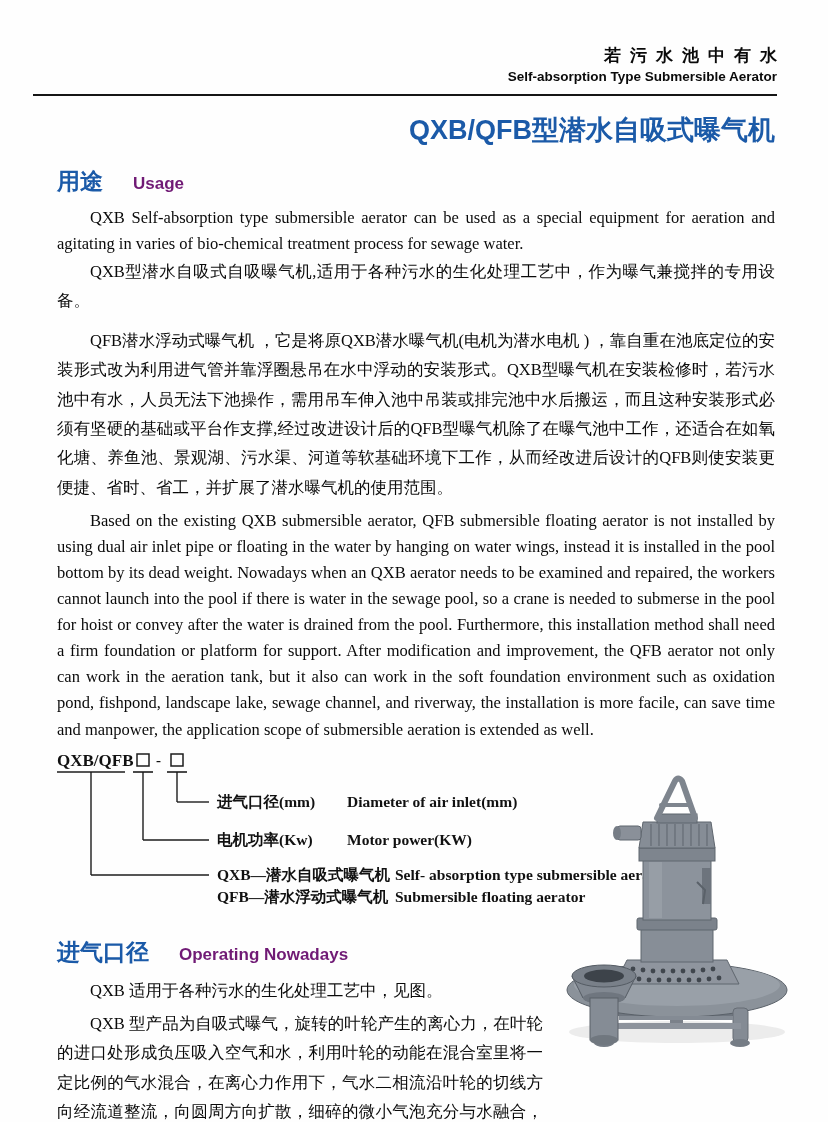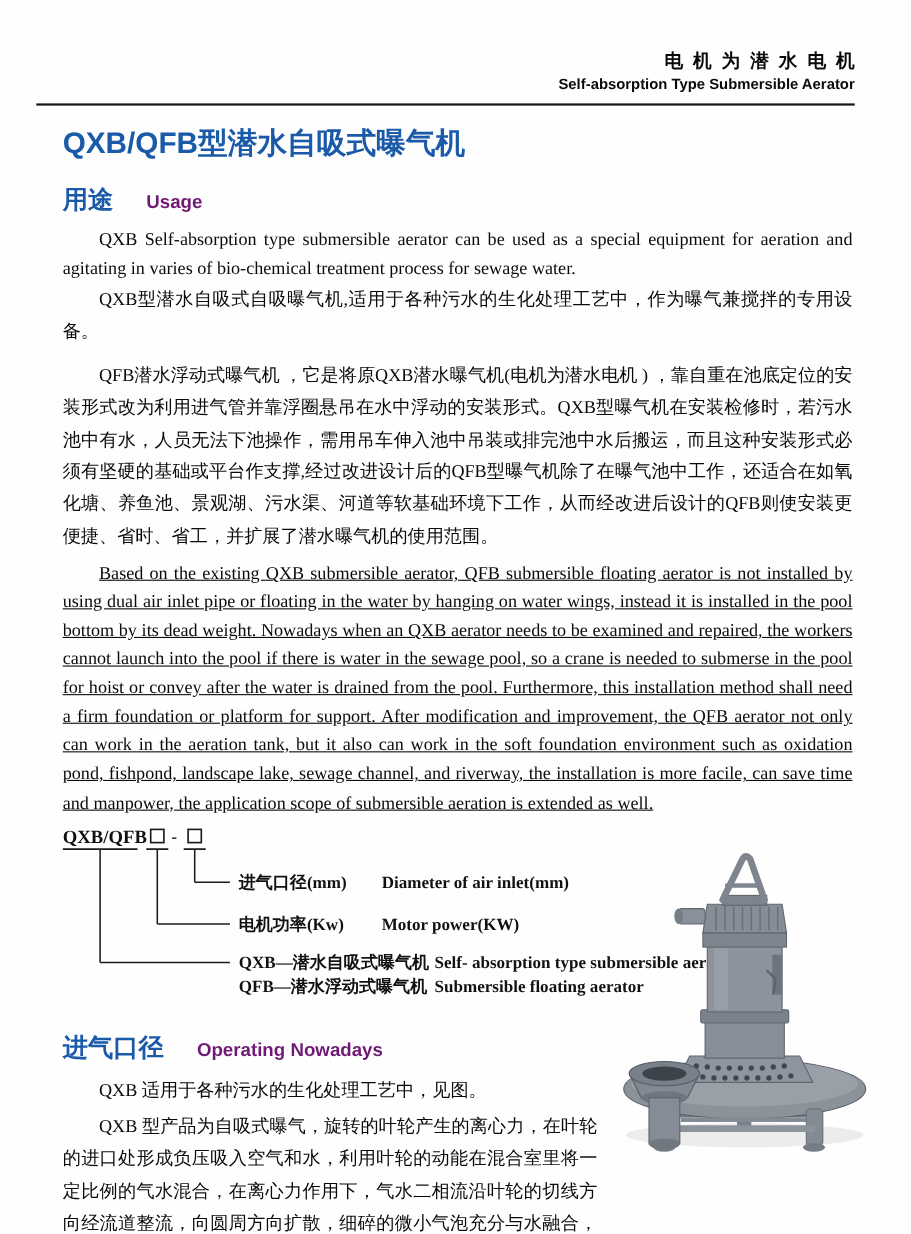--- a/index.html
+++ b/index.html
@@ -12,50 +12,50 @@
     font-family:"Liberation Serif", serif;
     overflow:hidden;
   }
   
   .doc-header{position:absolute;top:44px;right:51px;text-align:right;}
   .doc-header .hz{font-size:17px;font-weight:bold;letter-spacing:9px;margin-right:-9px;}
   .doc-header .he{font-size:13.5px;font-weight:bold;font-family:"Liberation Sans",sans-serif;margin-top:2px;}
   .header-rule{position:absolute;top:94px;left:33px;width:744px;height:2px;background:#151515;}
   
   .content{padding:0 53px 0 57px;}
-  .title-block{padding-top:112px;text-align:left;}
+  .title-block{padding-top:112px;text-align:right;}
   .title-zh{font-size:27px;font-weight:bold;font-family:"Liberation Sans",sans-serif;color:#1b5aa8;}
   .title-en{font-size:23px;font-weight:bold;font-family:"Liberation Sans",sans-serif;color:#1b5aa8;margin-top:5px;}
   
   .sec-h{margin:18px 0 8px 0;}
   .sec-h .zh{font-size:23px;font-weight:bold;font-family:"Liberation Sans",sans-serif;color:#1b5aa8;}
   .sec-h .en{font-size:17px;font-weight:bold;font-family:"Liberation Sans",sans-serif;color:#701a75;margin-left:26px;}
   
   p.body{margin:0;text-align:justify;text-indent:2em;font-size:16.5px;line-height:1.58;}
   p.zh-p{line-height:1.78;}
-  p.mt4{margin-top:4px;} p.mt6{margin-top:6px;text-decoration:underline;} p.mt10{margin-top:10px;}
+  p.mt4{margin-top:4px;} p.mt6{margin-top:6px;} p.mt10{margin-top:10px;}
   
   .type-svg{display:block;margin-top:8px;}
   .type-svg text{font-family:"Liberation Serif",serif;font-weight:bold;fill:#111;}
   .type-svg line, .type-svg rect{stroke:#1c1c1c;}
   
   .principle-text{width:486px;}
   
   .figure{position:absolute;left:557px;top:772px;width:250px;height:278px;}
   
   .page-num{position:absolute;top:1050px;left:0;width:100%;text-align:center;
             font-size:16.5px;font-weight:bold;letter-spacing:1px;}
 </style>
 </head>
 <body>
 
 <div class="page">
 
   <div class="doc-header">
-    <div class="hz">电机为潜水电机</div>
+    <div class="hz">若污水池中有水</div>
     <div class="he">Self-absorption Type Submersible Aerator</div>
   </div>
   <div class="header-rule"></div>
 
   <div class="content">
 
     <div class="title-block">
       <div class="title-zh">QXB/QFB型潜水自吸式曝气机</div>
     </div>
 

